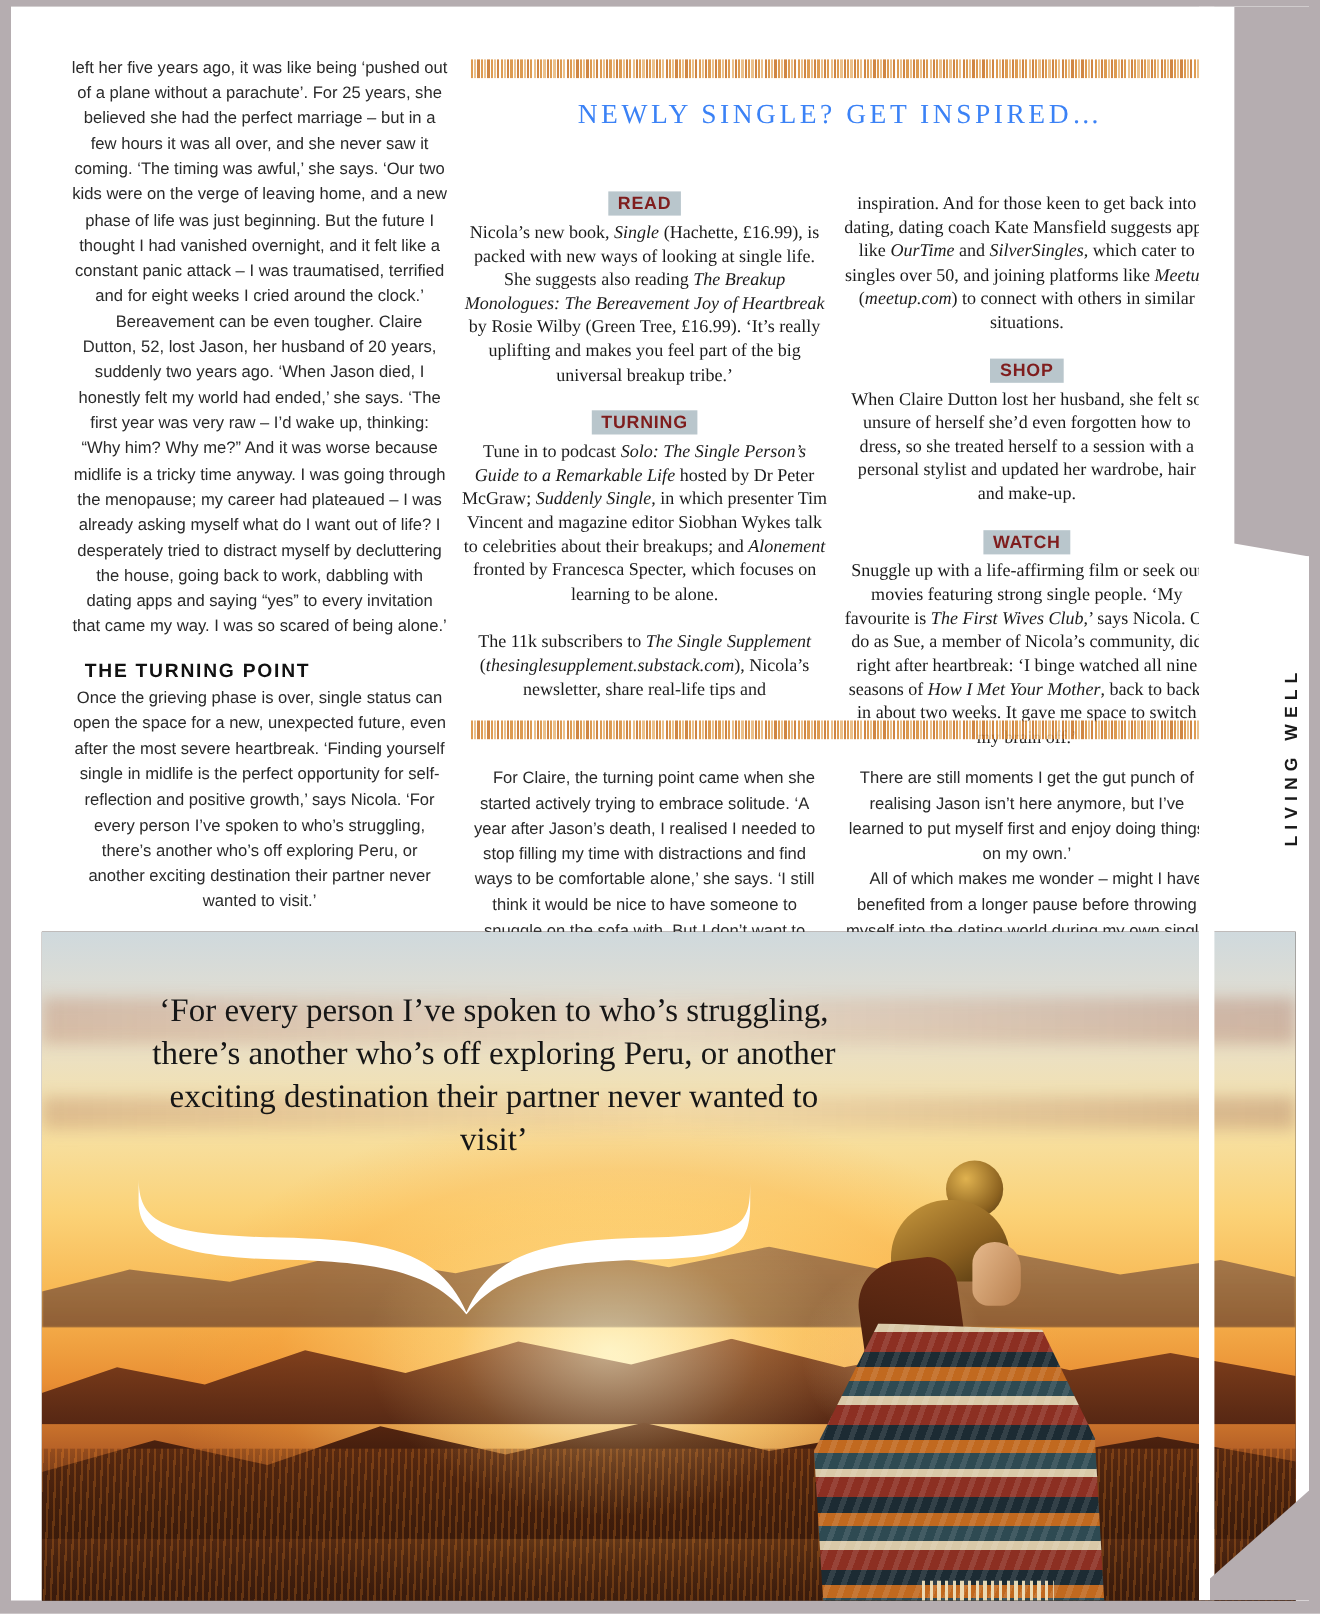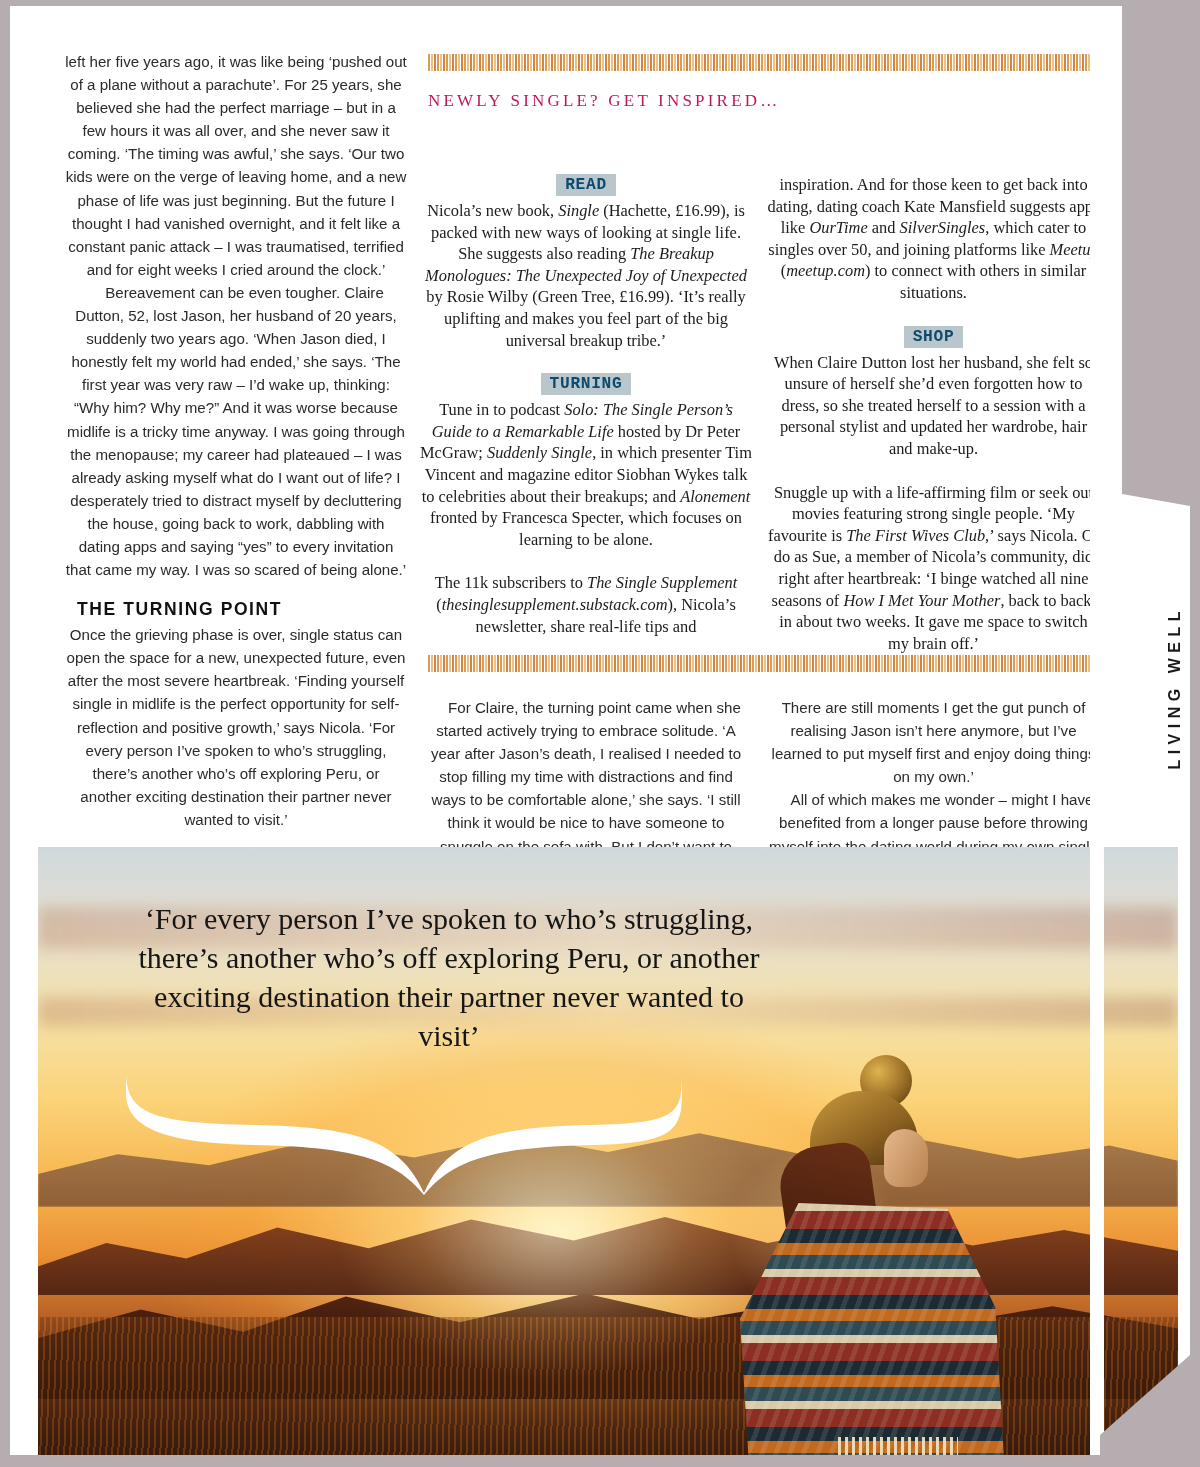--- a/index.html
+++ b/index.html
@@ -69,47 +69,47 @@
     background:repeating-linear-gradient(to right,
       #d98e3a 0px,#d98e3a 2px,
       #ffffff 2px,#ffffff 3px,
       #e8b87c 3px,#e8b87c 5px,
       #ffffff 5px,#ffffff 6px,
       #c9762a 6px,#c9762a 8px,
       #ffffff 8px,#ffffff 9px);
     opacity:.88;
   }
   .inspired-title{
-    text-align:left;
+    text-align:center;
     font-family:"Liberation Serif", serif;
-    font-size:17px;
+    font-size:25px;
     letter-spacing:3.2px;
-    color:#be185d;
+    color:#3b82f6;
     margin:20px 0 14px 0;
     font-weight:normal;
   }
   .serif-body{
     font-family:"Liberation Serif", serif;
     font-size:16.4px;
     line-height:21.6px;
     color:#1b1b1b;
     text-align:center;
     margin:0;
   }
   .serif-body em{font-style:italic;margin-top:32px;}
   .tag{
     display:block;
     text-align:center;
     margin:0 0 4px 0;
   }
   .tag span{
     display:inline-block;
     background:#b9c6cc;
-    color:#0c4a6e;
-    font-family:Liberation Mono, monospace;
+    color:#7f1d1d;
+    font-family:Liberation Sans, sans-serif;
     font-weight:bold;
     font-size:16.2px;
     letter-spacing:.7px;
     padding:2px 9px 2px 9px;
     line-height:18px;
   }
   .blk{margin-bottom:22px;}
   .blk:last-child{margin-bottom:0;}
 
   .rule-bottom{
@@ -272,40 +272,41 @@
     </div>
 
     <div class="inspired">
       <div class="rule"></div>
       <h2 class="inspired-title">NEWLY SINGLE? GET INSPIRED…</h2>
     </div>
 
     <div class="col col-mid" style="top:168px;">
       <div class="blk">
         <div class="tag"><span>READ</span></div>
-        <p class="serif-body">Nicola’s new book, <em>Single</em> (Hachette, £16.99), is packed with new ways of looking at single life. She suggests also reading <em>The Breakup Monologues: The Unexpected Joy of Unexpected</em> by Rosie Wilby (Green Tree, £16.99). ‘It’s really uplifting and makes you feel part of the big universal breakup tribe.’</p>
+        <p class="serif-body">Nicola’s new book, <em>Single</em> (Hachette, £16.99), is packed with new ways of looking at single life. She suggests also reading <em>The Breakup Monologues: The Bereavement Joy of Heartbreak</em> by Rosie Wilby (Green Tree, £16.99). ‘It’s really uplifting and makes you feel part of the big universal breakup tribe.’</p>
       </div>
       <div class="blk">
         <div class="tag"><span>TURNING</span></div>
         <p class="serif-body">Tune in to podcast <em>Solo: The Single Person’s Guide to a Remarkable Life</em> hosted by Dr Peter McGraw; <em>Suddenly Single</em>, in which presenter Tim Vincent and magazine editor Siobhan Wykes talk to celebrities about their breakups; and <em>Alonement</em> fronted by Francesca Specter, which focuses on learning to be alone.</p>
       </div>
       <div class="blk">
         <p class="serif-body">The 11k subscribers to <em>The Single Supplement</em> (<em>thesinglesupplement.substack.com</em>), Nicola’s newsletter, share real-life tips and</p>
       </div>
     </div>
 
     <div class="col col-right" style="top:168px;">
       <div class="blk">
         <p class="serif-body">inspiration. And for those keen to get back into dating, dating coach Kate Mansfield suggests apps like <em>OurTime</em> and <em>SilverSingles</em>, which cater to singles over 50, and joining platforms like <em>Meetup</em> (<em>meetup.com</em>) to connect with others in similar situations.</p>
       </div>
       <div class="blk">
         <div class="tag"><span>SHOP</span></div>
         <p class="serif-body">When Claire Dutton lost her husband, she felt so unsure of herself she’d even forgotten how to dress, so she treated herself to a session with a personal stylist and updated her wardrobe, hair and make-up.</p>
       </div>
       <div class="blk">
+        <div class="tag"><span>WATCH</span></div>
         <p class="serif-body">Snuggle up with a life-affirming film or seek out movies featuring strong single people. ‘My favourite is <em>The First Wives Club</em>,’ says Nicola. Or do as Sue, a member of Nicola’s community, did right after heartbreak: ‘I binge watched all nine seasons of <em>How I Met Your Mother</em>, back to back, in about two weeks. It gave me space to switch my brain off.’</p>
       </div>
     </div>
 
     <div class="rule-bottom">
       <div class="rule"></div>
     </div>
 
     <div class="lower lower-mid">
       <p class="body-sans" style="text-indent:17px;">For Claire, the turning point came when she started actively trying to embrace solitude. ‘A year after Jason’s death, I realised I needed to stop filling my time with distractions and find ways to be comfortable alone,’ she says. ‘I still think it would be nice to have someone to snuggle on the sofa with. But I don’t want to settle – my life’s already full of family, great friends, work and hobbies, and that’s enough.</p>

